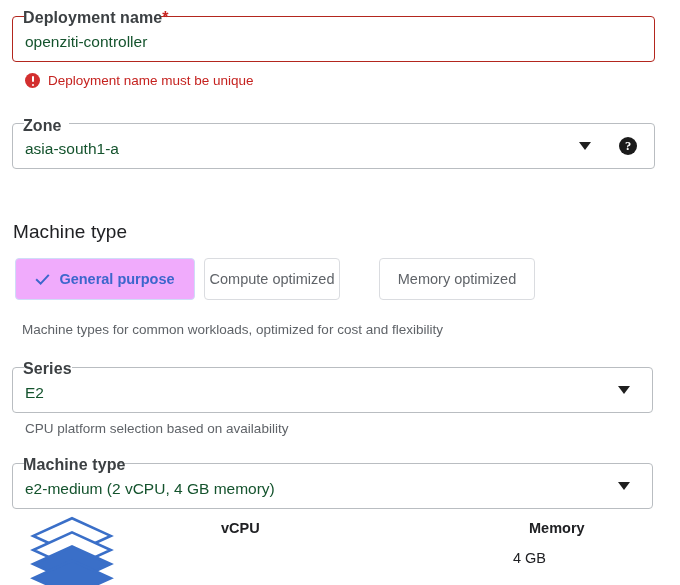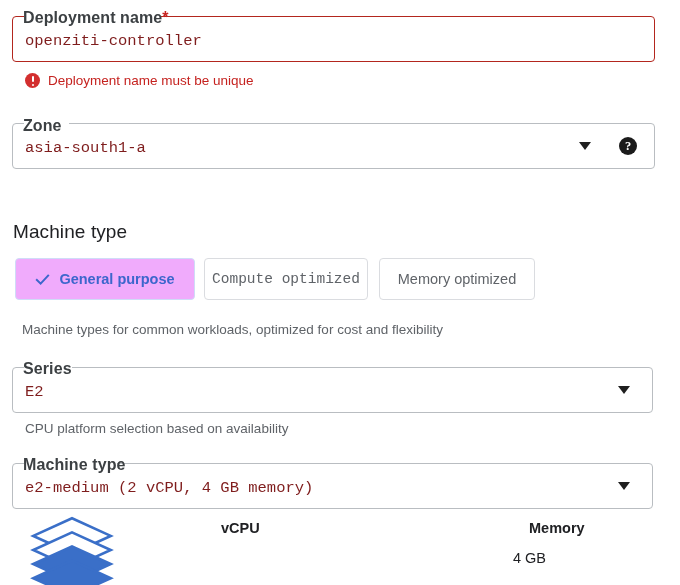--- a/index.html
+++ b/index.html
@@ -49,24 +49,23 @@
     line-height: 1;
   }
   .field-label .req {
     color: #c5221f;
     font-weight: 700;
   }
 
   .field-value {
     position: absolute;
     font-size: 15.5px;
-    color: #7f1d1d;
+    color: #14532d;
     white-space: nowrap;
     line-height: 1;
-    font-family: Liberation Mono, monospace;
   }
 
   
   .caret {
     position: absolute;
     width: 0; height: 0;
     border-left: 6.5px solid transparent;
     border-right: 6.5px solid transparent;
     border-top: 8px solid #1f1f1f;
   }
@@ -214,21 +213,21 @@
 
   <div class="section-title" style="left:13px; top:221px;">Machine type</div>
 
   <div class="chip selected" style="left:15px; top:258px; width:180px;">
     <svg class="check" viewBox="0 0 16 16" aria-hidden="true">
       <path d="M2 8.4 L6 12.4 L14 3.8" fill="none" stroke="#3c66cc" stroke-width="2.1" stroke-linecap="square" stroke-linejoin="miter"></path>
     </svg>
     <span>General purpose</span>
   </div>
 
-  <div class="chip" style="left:204px; top:258px; width:164px;font-family:Liberation Mono, monospace;">
+  <div class="chip" style="left:204px; top:258px; width:136px;">
     <span>Compute optimized</span>
   </div>
 
   <div class="chip" style="left:379px; top:258px; width:156px;">
     <span>Memory optimized</span>
   </div>
 
   <div class="helper" style="left:22px; top:322px;">Machine types for common workloads, optimized for cost and flexibility</div>
 
   <div class="field" style="left:12px; top:367px; width:641px; height:46px;">

